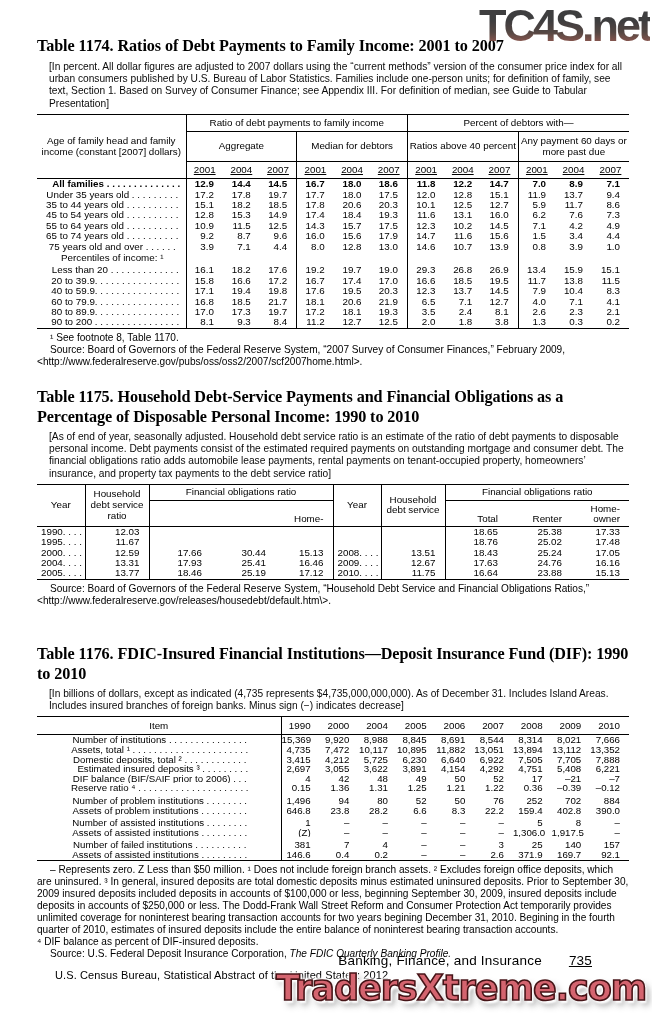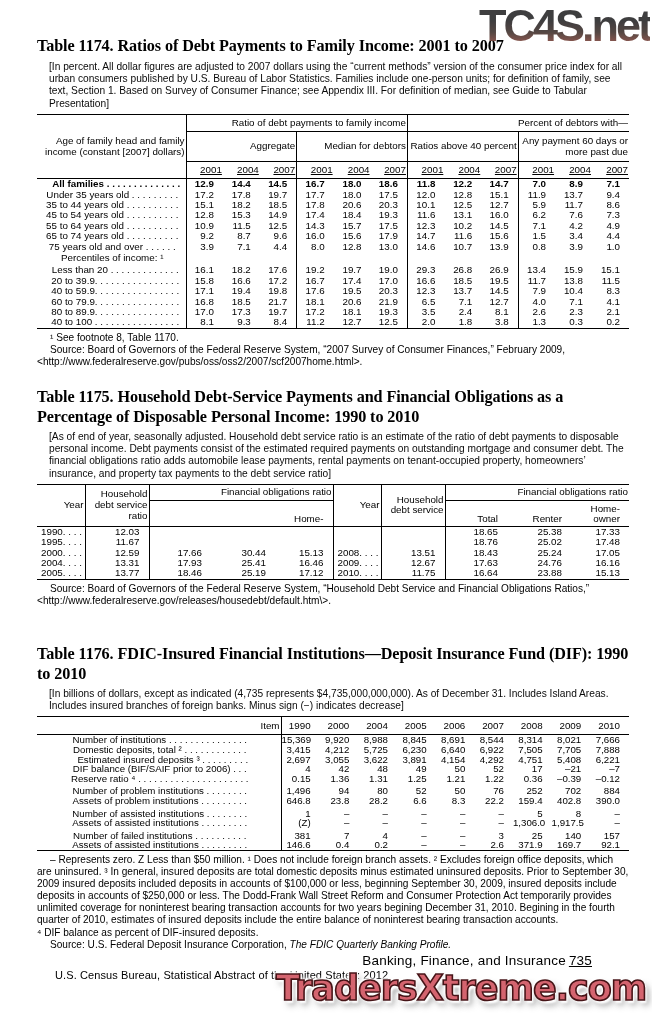--- a/index.html
+++ b/index.html
@@ -14,21 +14,21 @@
     font-size:16.2px; line-height:20.5px; letter-spacing:-0.1px;
     margin:0 0 4px 0; color:#000;
   }
   .tnote { font-size:10.2px; line-height:12.4px; margin:0 0 4px 12px; color:#0a0a0a; }
 
   table { border-collapse:collapse; }
   .dtable {
     width:592px; table-layout:fixed; font-size:9.8px;
     border-top:1.8px solid #000; border-bottom:1.8px solid #000;
   }
-  .dtable th { font-weight:normal; text-align:right; padding:1px 1px; line-height:10.6px; vertical-align:middle; }
+  .dtable th { font-weight:normal; text-align:center; padding:1px 1px; line-height:10.6px; vertical-align:middle; }
   .dtable tbody td {
     height:10.4px; line-height:10.4px; padding:0 9px 0 0;
     text-align:right; white-space:nowrap; overflow:hidden;
   }
   .dtable tbody td.stub { text-align:center; padding:0 0 0 2px; }
   .bl { border-left:1px solid #000; }
   .rule-b { border-bottom:1px solid #000; }
 
   
   .t1174 col.c-stub { width:149px; }
@@ -63,21 +63,21 @@
   .t1176 thead th.yr6 { text-align:right; padding-right:9px; }
   .t1176 tbody td { height:9.6px; line-height:9.6px; font-size:9.7px; }
   .t1176 tbody td:nth-child(2) { border-left:1px solid #000; }
   .t1176 tr.gap td { padding-top:3px; }
 
   .fnblock { margin-top:3px; font-size:10.1px; line-height:12.1px; }
   .indent1 { text-indent:13px; }
   .src-url { text-indent:0; }
 
   .running-head { position:absolute; top:953px; right:60px; font-size:13.5px; letter-spacing:0.2px; }
-  .running-head .pgnum { margin-left:3px;text-decoration:underline; }
+  .running-head .pgnum { margin-left:27px;text-decoration:underline; }
   .page-footer { position:absolute; top:969px; left:55px; font-size:11px; letter-spacing:0.1px; }
 
   
   .wm { position:absolute; z-index:6; pointer-events:none; white-space:nowrap; }
   .wm-top {
     top:0px; right:2px; font-size:45px; font-weight:bold; letter-spacing:-3px;
     font-family:"Liberation Sans", sans-serif;
     color:#4a3c38;
     background:linear-gradient(to bottom, #333234 40%, #4a3c38 62%, #8e5046 85%, #9b5a4e 100%);
     -webkit-background-clip:text; background-clip:text; -webkit-text-fill-color:transparent;
@@ -347,21 +347,21 @@
             <td>18.1</td>
             <td>19.3</td>
             <td>3.5</td>
             <td>2.4</td>
             <td>8.1</td>
             <td>2.6</td>
             <td>2.3</td>
             <td>2.1</td>
           </tr>
           <tr class="indent-row">
-            <td class="stub">40 to 100 . . . . . . . . . . . . . . . .</td>
+            <td class="stub">90 to 200 . . . . . . . . . . . . . . . .</td>
             <td>8.1</td>
             <td>9.3</td>
             <td>8.4</td>
             <td>11.2</td>
             <td>12.7</td>
             <td>12.5</td>
             <td>2.0</td>
             <td>1.8</td>
             <td>3.8</td>
             <td>1.3</td>
@@ -521,20 +521,32 @@
             <td>9,920</td>
             <td>8,988</td>
             <td>8,845</td>
             <td>8,691</td>
             <td>8,544</td>
             <td>8,314</td>
             <td>8,021</td>
             <td>7,666</td>
           </tr>
           <tr>
+            <td class="stub">Assets, total ¹ . . . . . . . . . . . . . . . . . . . . . .</td>
+            <td>4,735</td>
+            <td>7,472</td>
+            <td>10,117</td>
+            <td>10,895</td>
+            <td>11,882</td>
+            <td>13,051</td>
+            <td>13,894</td>
+            <td>13,112</td>
+            <td>13,352</td>
+          </tr>
+          <tr>
             <td class="stub">Domestic deposits, total ² . . . . . . . . . . . .</td>
             <td>3,415</td>
             <td>4,212</td>
             <td>5,725</td>
             <td>6,230</td>
             <td>6,640</td>
             <td>6,922</td>
             <td>7,505</td>
             <td>7,705</td>
             <td>7,888</td>

